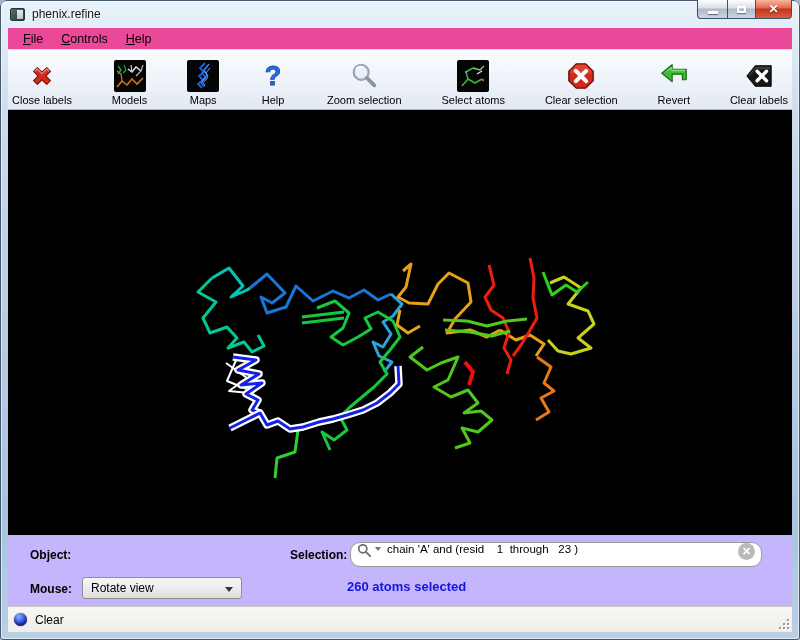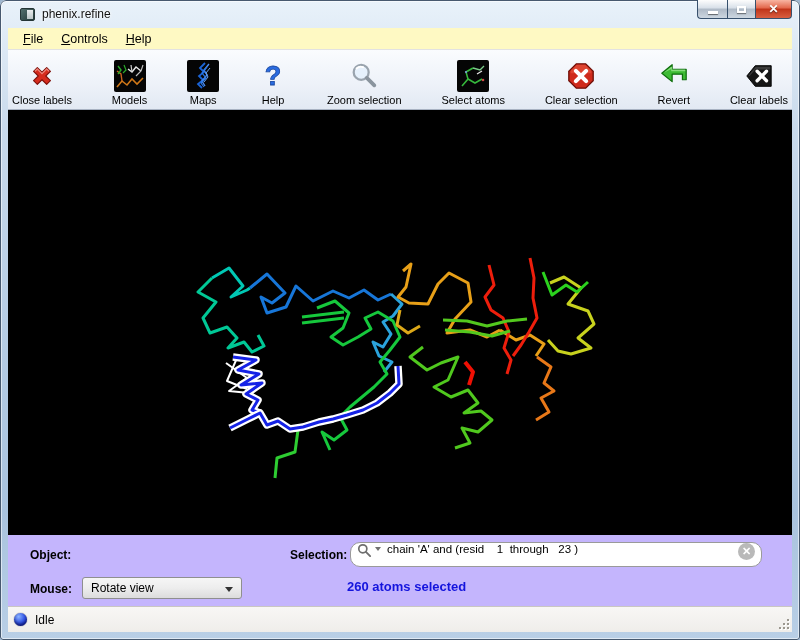--- a/index.html
+++ b/index.html
@@ -4,40 +4,40 @@
 <style>
   * { margin:0; padding:0; box-sizing:border-box; }
   html,body { width:800px; height:640px; background:#9eb6cf; font-family:"Liberation Sans", sans-serif; }
   .window { position:relative; width:800px; height:640px; border-radius:6px 6px 3px 3px; overflow:hidden;
             background:linear-gradient(180deg,#e9f2fa 0%,#c9daec 20%,#b4cbe3 55%,#a9c3de 80%,#b9cfe6 100%);
             box-shadow:inset 0 0 0 1px #4e6variables; }
   .frame-edge { position:absolute; inset:0; border:1px solid #47596f; border-radius:6px 6px 3px 3px; pointer-events:none; z-index:60; }
   .frame-inner { position:absolute; left:1px; top:1px; right:1px; bottom:1px; border:1px solid rgba(255,255,255,.55); border-radius:5px 5px 2px 2px; pointer-events:none; z-index:60; }
 
   
-  .titlebar { position:absolute; left:0; top:0; width:100%; height:28px; display:flex; align-items:center; padding-left:20px; }
+  .titlebar { position:absolute; left:0; top:0; width:100%; height:28px; display:flex; align-items:center; padding-left:10px; }
   .app-icon { width:15px; height:13px; border-radius:2px; background:linear-gradient(135deg,#53706f 0%,#37504f 55%,#22393a 100%); border:1px solid #243536; position:relative; flex:0 0 auto; }
   .app-icon::after { content:""; position:absolute; right:1px; top:1px; width:6px; height:9px; background:linear-gradient(180deg,#e8ecee,#b9c4c6); }
   .title-text { margin-left:7px; font-size:12px; color:#121212; text-shadow:0 0 4px rgba(255,255,255,.9), 0 0 2px rgba(255,255,255,.9); }
 
   .winbtns { position:absolute; top:0; right:8px; display:flex; z-index:70; }
   .winbtn { height:19px; border:1px solid #37506c; border-top:none; display:flex; align-items:center; justify-content:center;
             background:linear-gradient(180deg,#fdfdfd 0%,#d7dfe8 45%,#aeb9c6 50%,#cdd7e1 100%); }
   .winbtn.min { width:30px; border-radius:0 0 0 4px; border-right:none; }
   .winbtn.max { width:29px; }
   .winbtn.close { width:36px; border-radius:0 0 4px 0; border-left:none;
             background:linear-gradient(180deg,#f8b5a2 0%,#e2664a 45%,#c03419 50%,#d95e40 100%); }
   .glyph-min { width:10px; height:3px; background:#fff; box-shadow:0 1px 1px rgba(0,0,0,.5); margin-top:6px; }
   .glyph-max { width:9px; height:7px; border:2px solid #fff; box-shadow:0 1px 1px rgba(0,0,0,.4); background:transparent; }
   .glyph-close { color:#fff; font-size:12px; font-weight:bold; text-shadow:0 1px 1px rgba(0,0,0,.5); line-height:1; }
 
   
   .client { position:absolute; left:8px; top:28px; width:784px; height:604px; background:#fff; }
 
-  .menubar { position:absolute; left:0; top:0; width:100%; height:22px; background:#fef9c3; border-bottom:1px solid #e2e2e2; display:flex; align-items:center; padding-left:6px; }
+  .menubar { position:absolute; left:0; top:0; width:100%; height:22px; background:#ec4899; border-bottom:1px solid #e2e2e2; display:flex; align-items:center; padding-left:6px; }
   .menu-item { display:inline-block; font-size:12.5px; color:#000; padding:3px 9px; cursor:default; }
   .menu-item::first-letter { text-decoration:underline; }
 
   .toolbar { position:absolute; left:0; top:22px; width:100%; height:60px;
              background:linear-gradient(180deg,#fafcfe 0%,#eef2f9 55%,#e2e9f3 100%);
              border-bottom:1px solid #a8b2c2; display:flex; justify-content:space-between; align-items:flex-end; padding:3px 4px 2px 4px; }
   .tb-item { display:flex; flex-direction:column; align-items:center; justify-content:flex-end; height:100%; cursor:default; }
   .tb-icon { height:36px; display:flex; align-items:center; justify-content:center; }
   .tb-label { font-size:11px; color:#000; white-space:nowrap; padding-bottom:1px; }
 
@@ -265,21 +265,21 @@
       <div class="combo" style="left:74px; top:42px;">
         <span>Rotate view</span>
         <span class="arrow"></span>
       </div>
 
       <div class="atoms-selected">260 atoms selected</div>
     </div>
 
     <div class="statusbar">
       <div class="status-dot"></div>
-      <div class="status-text">Idle</div>
+      <div class="status-text">Clear</div>
       <div class="grip">
           <i></i>
           <i></i>
           <i></i>
           <i></i>
           <i></i>
           <i></i>
         </div>
     </div>
 

